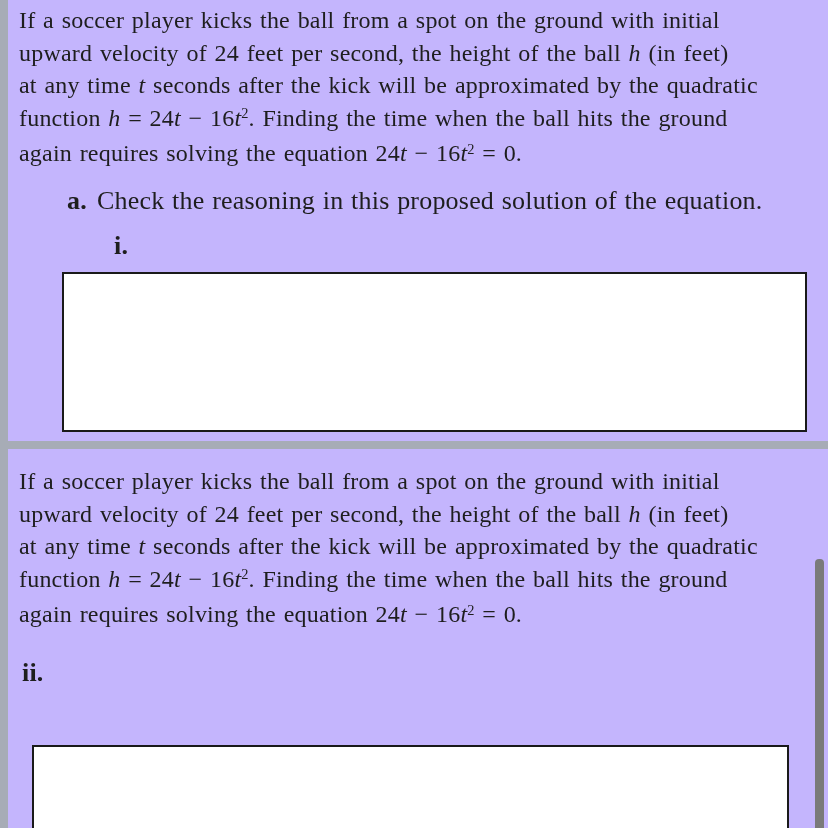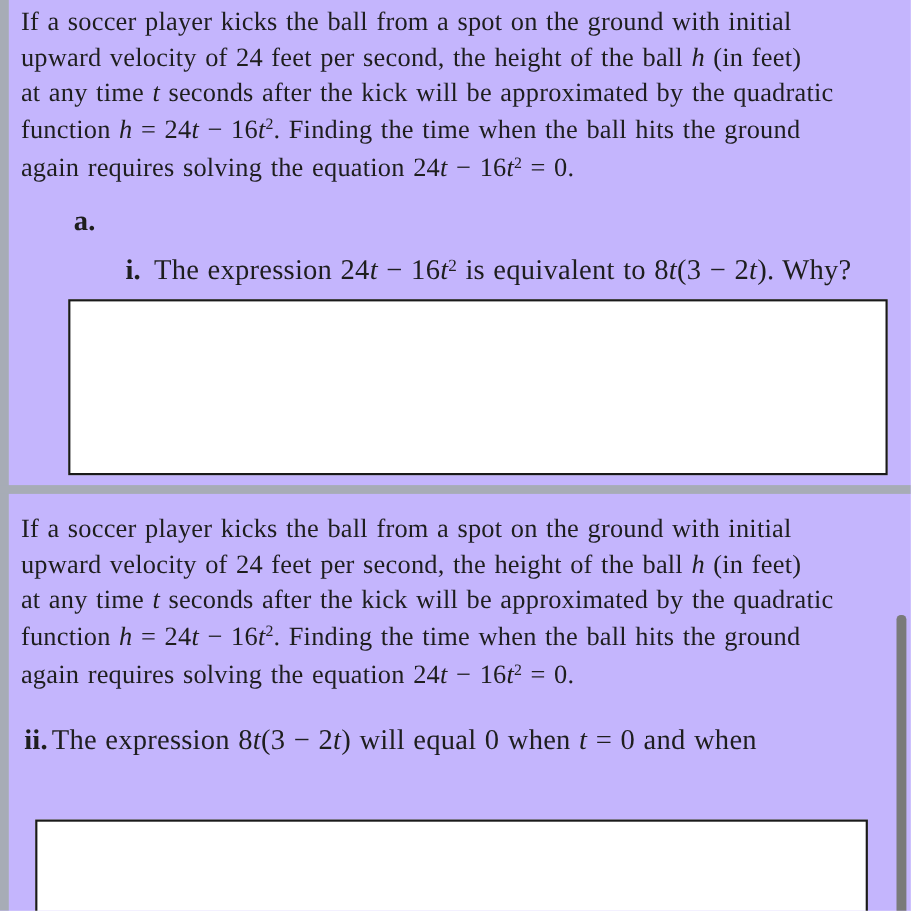--- a/index.html
+++ b/index.html
@@ -40,41 +40,41 @@
   <div class="para" id="para1">
       <div class="tline"><span class="">If a soccer player kicks the ball from a spot on the ground with initial</span></div>
       <div class="tline"><span class="">upward velocity of 24 feet per second, the height of the ball </span><span class="it ">h</span><span class=""> (in feet)</span></div>
       <div class="tline"><span class="">at any time </span><span class="it ">t</span><span class=""> seconds after the kick will be approximated by the quadratic</span></div>
       <div class="tline"><span class="">function </span><span class="it ">h</span><span class=""> = 24</span><span class="it ">t</span><span class=""> − 16</span><span class="it ">t</span><span class="sup">2</span><span class="">. Finding the time when the ball hits the ground</span></div>
       <div class="tline"><span class="">again requires solving the equation 24</span><span class="it ">t</span><span class=""> − 16</span><span class="it ">t</span><span class="sup">2</span><span class=""> = 0.</span></div>
     </div>
 
   <div class="item" id="item-a">
     <span class="plabel">a.</span>
+    <span><span class="">Check the reasoning in this proposed solution of the equation.</span></span>
   </div>
 
   <div class="item" id="item-i">
     <span class="plabel">i.</span>
-    <span><span class="">The expression 24</span><span class="it ">t</span><span class=""> − 16</span><span class="it ">t</span><span class="sup">2</span><span class=""> is equivalent to 8</span><span class="it ">t</span><span class="">(3 − 2</span><span class="it ">t</span><span class="">). Why?</span></span>
   </div>
 
   <div class="abox" id="box1"></div>
 
   <div class="divider"></div>
 
   <div class="para" id="para2">
       <div class="tline"><span class="">If a soccer player kicks the ball from a spot on the ground with initial</span></div>
       <div class="tline"><span class="">upward velocity of 24 feet per second, the height of the ball </span><span class="it ">h</span><span class=""> (in feet)</span></div>
       <div class="tline"><span class="">at any time </span><span class="it ">t</span><span class=""> seconds after the kick will be approximated by the quadratic</span></div>
       <div class="tline"><span class="">function </span><span class="it ">h</span><span class=""> = 24</span><span class="it ">t</span><span class=""> − 16</span><span class="it ">t</span><span class="sup">2</span><span class="">. Finding the time when the ball hits the ground</span></div>
       <div class="tline"><span class="">again requires solving the equation 24</span><span class="it ">t</span><span class=""> − 16</span><span class="it ">t</span><span class="sup">2</span><span class=""> = 0.</span></div>
     </div>
 
   <div class="item" id="item-ii">
     <span class="plabel">ii.</span>
-    <span><div class="tline"><span class="">The expression 8</span><span class="it ">t</span><span class="">(3 − 2</span><span class="it ">t</span><span class="">) will equal 0 when </span><span class="it ">t</span><span class=""> = 0 and when</span></div></span>
+    <span></span>
   </div>
 
   <div class="abox" id="box2"></div>
 
   <div class="scroll-thumb"></div>
 
 </div>
 
 </body></html>

